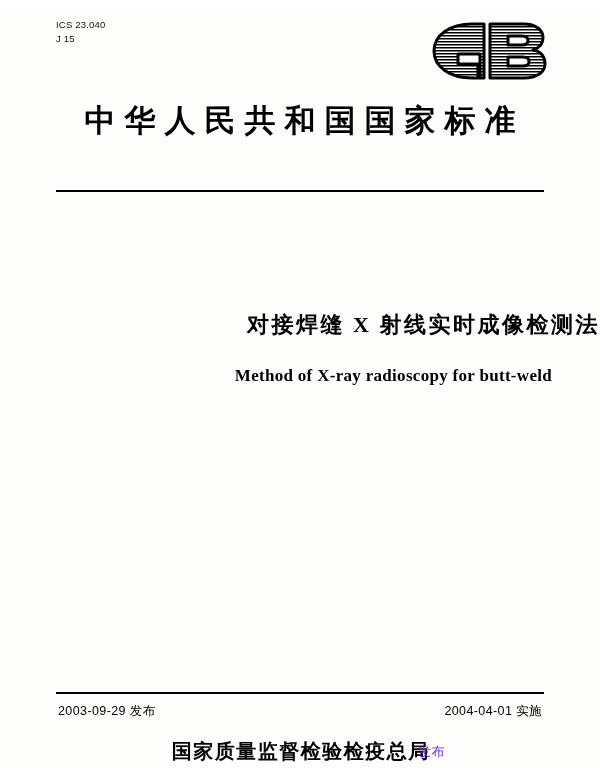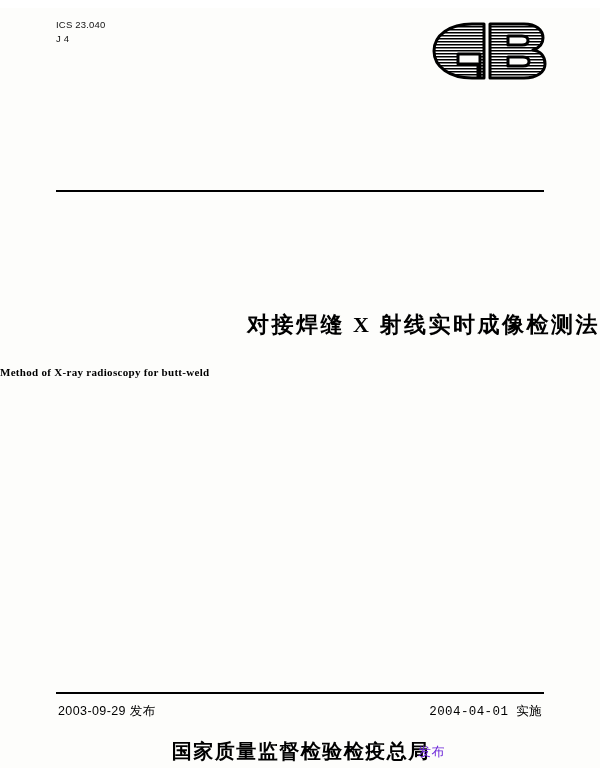--- a/index.html
+++ b/index.html
@@ -100,43 +100,43 @@
     font-size: 22px;
     letter-spacing: 2.5px;
     text-indent: 2.5px;
     color: #000;
   }
   .doc-title-en {
     position: absolute;
     left: 0;
     top: 358px;
     width: 552px;
-    text-align: left;
-    font-family: "Liberation Serif", serif;
-    font-weight: bold;
-    font-size: 11px;
+    text-align: right;
+    font-family: "Liberation Serif", serif;
+    font-weight: bold;
+    font-size: 17px;
     letter-spacing: 0.3px;
     color: #000;
   }
 
   
   .date-issue {
     position: absolute;
     left: 58px;
     top: 695px;
     font-family: "Liberation Sans", sans-serif;
     font-size: 12.5px;
     letter-spacing: 0.4px;
     color: #000;
   }
   .date-effect {
     position: absolute;
     right: 58px;
     top: 695px;
-    font-family: Liberation Mono, monospace;
+    font-family: Liberation Sans, sans-serif;
     font-size: 12.5px;
     letter-spacing: 0.4px;
     color: #000;
   }
 
   
   .issuer {
     position: absolute;
     left: 0;
     top: 731px;
@@ -171,40 +171,41 @@
     color: #6d28d9;
   }
 </style>
 </head>
 <body>
 
 <div class="page">
 
   <div class="ics-block">
     <div>ICS 23.040</div>
-    <div>J 4</div>
+    <div>J 15</div>
   </div>
 
   <div class="gb-logo">
     <svg viewBox="0 0 120 62" width="120" height="62" xmlns="http://www.w3.org/2000/svg">
       <defs>
         <pattern id="hatch" width="3" height="3" patternUnits="userSpaceOnUse">
           <rect width="3" height="3" fill="#ffffff"></rect>
           <rect width="3" height="1.5" fill="#000000"></rect>
         </pattern>
       </defs>
 
       <path d="M44 4 C22 4 6 15 6 31 C6 47 22 58 44 58 L50 58 L50 44 L30 44 L30 34 L52 34 L52 58 L56 58 L56 4 Z" fill="url(#hatch)" stroke="#000" stroke-width="3" stroke-linejoin="round"></path>
 
       <path d="M62 4 L96 4 C108 4 115 10 115 18 C115 24 111 28 105 30 C112 31 117 36 117 44 C117 52 109 58 96 58 L62 58 Z
                M80 16 L80 25 L94 25 C98 25 100 23 100 20.5 C100 18 98 16 94 16 Z
                M80 37 L80 46 L95 46 C99 46 101 44 101 41.5 C101 39 99 37 95 37 Z" fill="url(#hatch)" stroke="#000" stroke-width="3" stroke-linejoin="round"></path>
     </svg>
   </div>
 
+  <div class="std-title">中华人民共和国国家标准</div>
 
 
   <div class="rule-top"></div>
 
   <div class="doc-title-cn">对接焊缝 X 射线实时成像检测法</div>
   <div class="doc-title-en">Method of X-ray radioscopy for butt-weld</div>
 
   <div class="rule-bottom"></div>
 
   <div class="date-issue">2003-09-29 发布</div>

